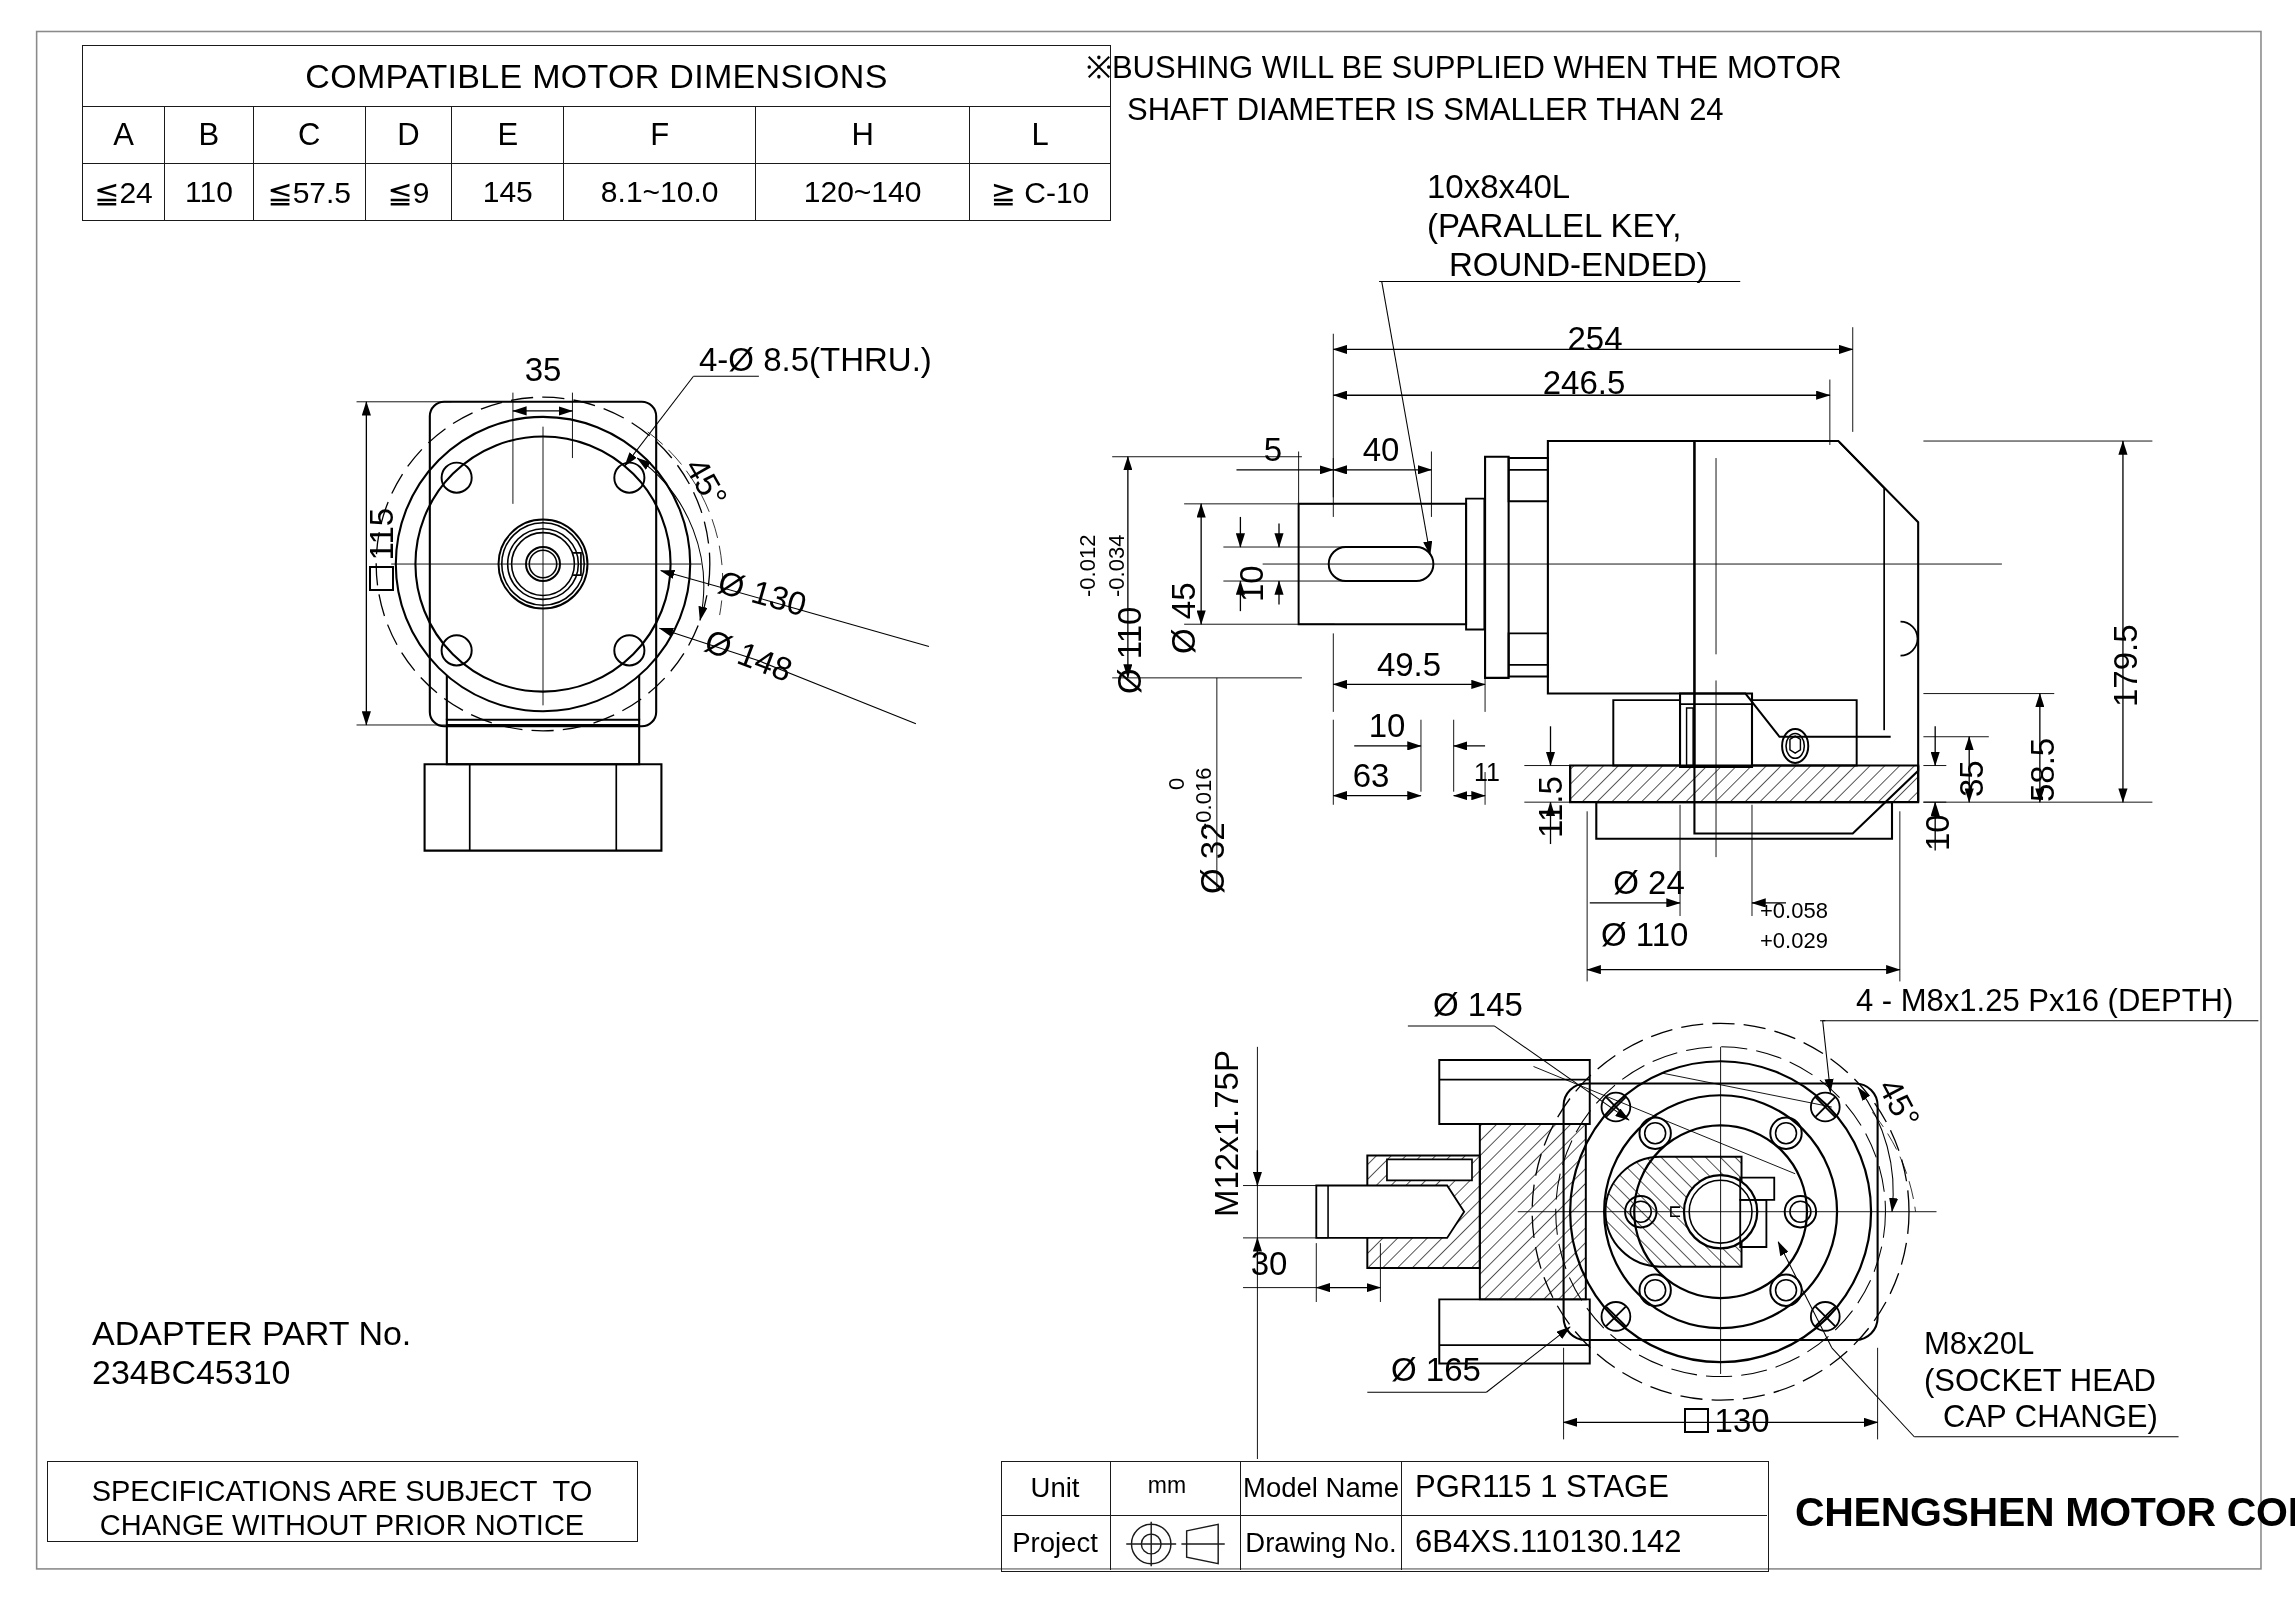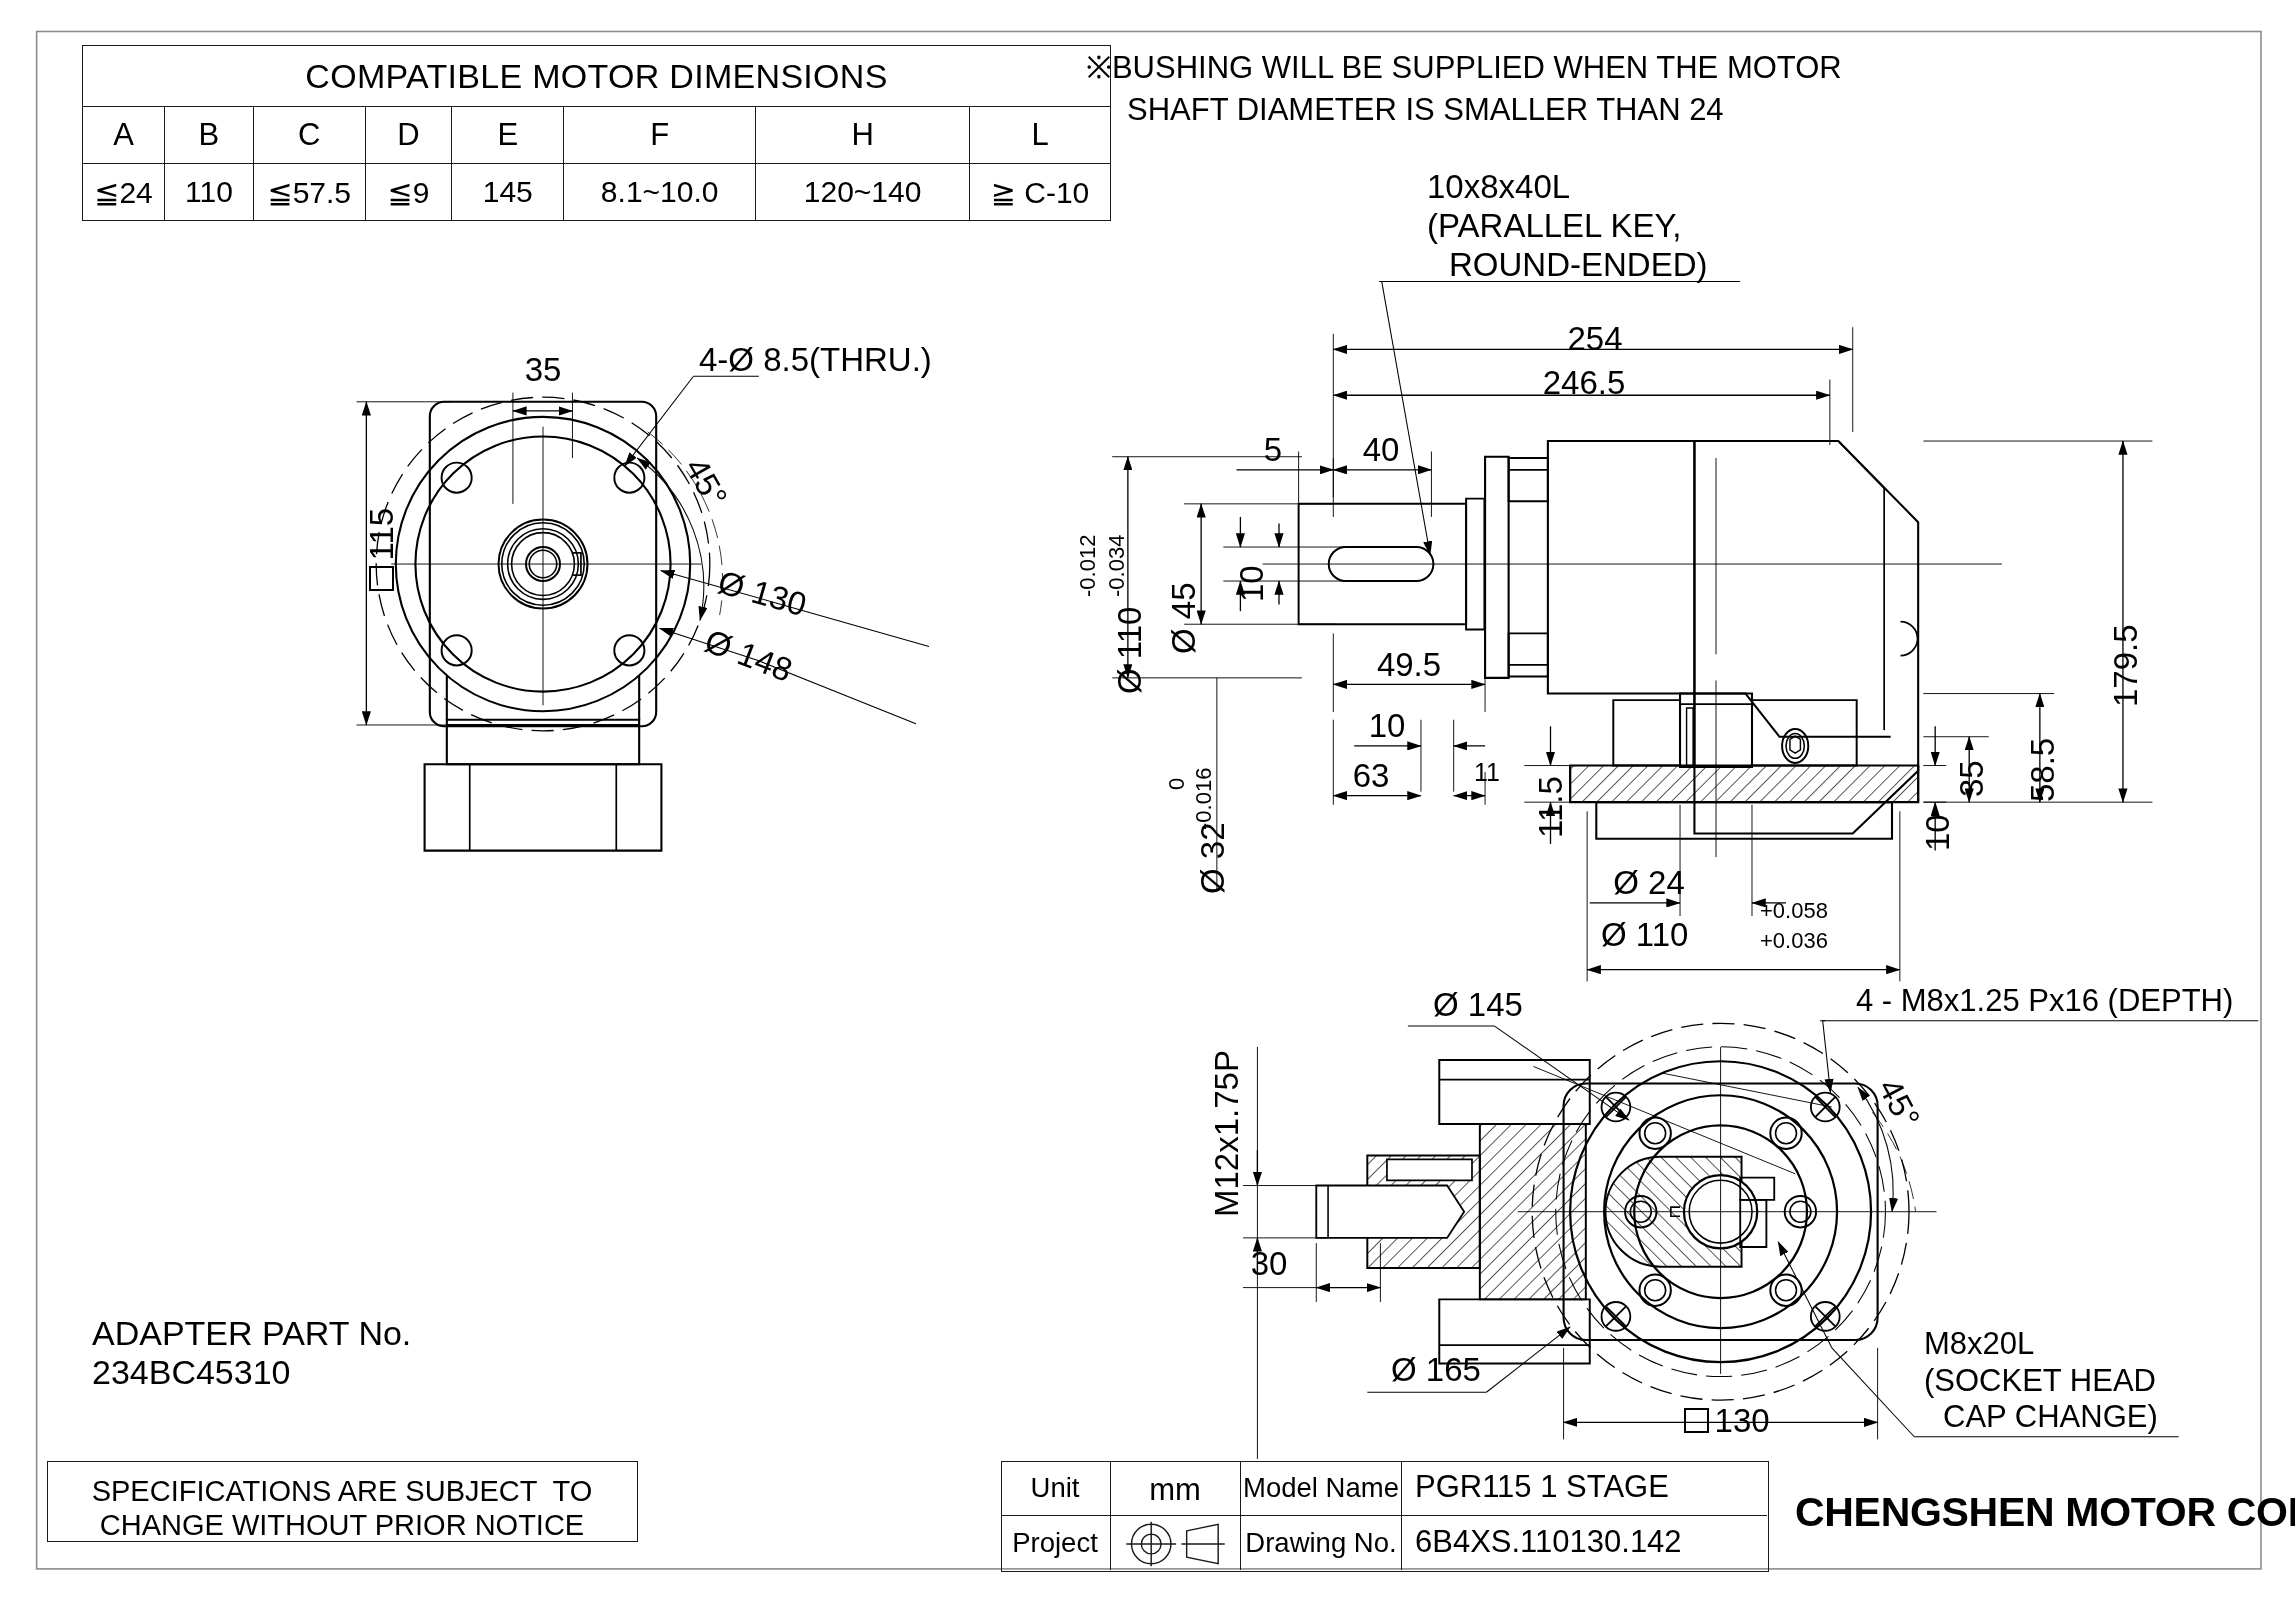--- a/index.html
+++ b/index.html
@@ -406,40 +406,40 @@
 <div class="htxt" style="left:1166px;top:654px;font-size:33px;transform:rotate(-90deg);transform-origin:left top;">Ø 45</div>
 <div class="htxt" style="left:1234px;top:602px;font-size:33px;transform:rotate(-90deg);transform-origin:left top;">10</div>
 
 <div class="htxt" style="left:1195px;top:894px;font-size:33px;transform:rotate(-90deg);transform-origin:left top;">Ø 32</div>
 <div class="htxt" style="left:1165px;top:790px;font-size:22px;transform:rotate(-90deg);transform-origin:left top;">0</div>
 <div class="htxt" style="left:1192px;top:830px;font-size:22px;transform:rotate(-90deg);transform-origin:left top;">-0.016</div>
 
 <div class="htxt c" style="left:1649px;top:865px;font-size:33px;">Ø 24</div>
 <div class="htxt" style="left:1601px;top:917px;font-size:33px;">Ø 110</div>
 <div class="htxt" style="left:1760px;top:899px;font-size:22px;">+0.058</div>
-<div class="htxt" style="left:1760px;top:929px;font-size:22px;">+0.036</div>
+<div class="htxt" style="left:1760px;top:929px;font-size:22px;">+0.029</div>
 
 <div class="htxt" style="left:1433px;top:987px;font-size:33px;">Ø 145</div>
 <div class="htxt" style="left:1391px;top:1352px;font-size:33px;">Ø 165</div>
 <div class="htxt c" style="left:1269px;top:1246px;font-size:33px;">30</div>
 <div class="htxt" style="left:1666px;top:1366px;font-size:33px;">
   <span style="display:inline-block;width:21px;height:21px;border:2px solid #000;vertical-align:-1.3px;margin-right:5.2px;"></span><span>130</span>
 </div>
 <div class="htxt" style="left:1903px;top:1073px;font-size:33px;transform:rotate(62deg);transform-origin:left top;">45°</div>
 
 <div style="position:absolute;left:1001px;top:1461px;width:1260px;height:109px;padding-left:16px;">
 
   <div style="position:absolute;left:0;top:0;width:766px;height:109px;border:1.6px solid #1a1a1a;"></div>
   <div style="position:absolute;left:0;top:54px;width:766px;height:0;border-top:1.6px solid #1a1a1a;"></div>
   <div style="position:absolute;left:109px;top:0;width:0;height:109px;border-left:1.6px solid #1a1a1a;"></div>
   <div style="position:absolute;left:239px;top:0;width:0;height:109px;border-left:1.6px solid #1a1a1a;"></div>
   <div style="position:absolute;left:400px;top:0;width:0;height:109px;border-left:1.6px solid #1a1a1a;"></div>
 
   <div class="htxt c" style="left:54px;top:11.8px;font-size:27.5px;">Unit</div>
-  <div class="htxt c" style="left:174px;top:11.8px;font-size:31px;">mm</div>
+  <div class="htxt c" style="left:166px;top:11.8px;font-size:23px;">mm</div>
   <div class="htxt c" style="left:320px;top:11.8px;font-size:27.5px;">Model Name</div>
   <div class="htxt" style="left:414px;top:9.2px;font-size:31px;">PGR115 1 STAGE</div>
 
   <div class="htxt c" style="left:54px;top:67px;font-size:27.5px;">Project</div>
   <div class="htxt c" style="left:320px;top:67px;font-size:27.5px;">Drawing No.</div>
   <div class="htxt" style="left:414px;top:64px;font-size:31px;">6B4XS.110130.142</div>
 
   <svg style="position:absolute;left:120px;top:58px;width:109px;height:50px;" viewBox="0 0 166 76">
     <g fill="none" stroke="#1a1a1a" stroke-width="2.2">
       <ellipse cx="46" cy="38" rx="30" ry="30"></ellipse>

